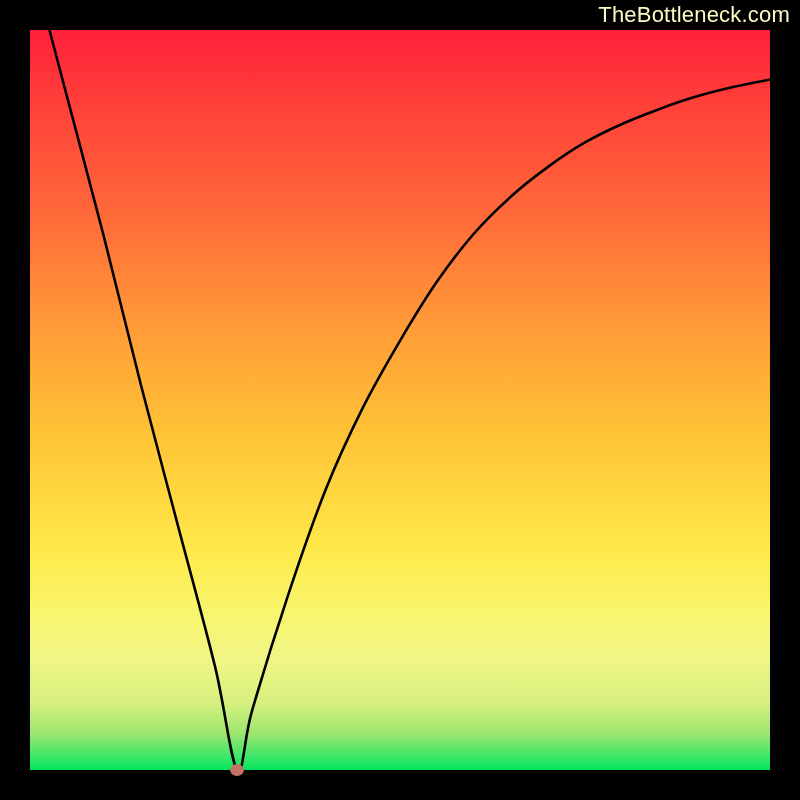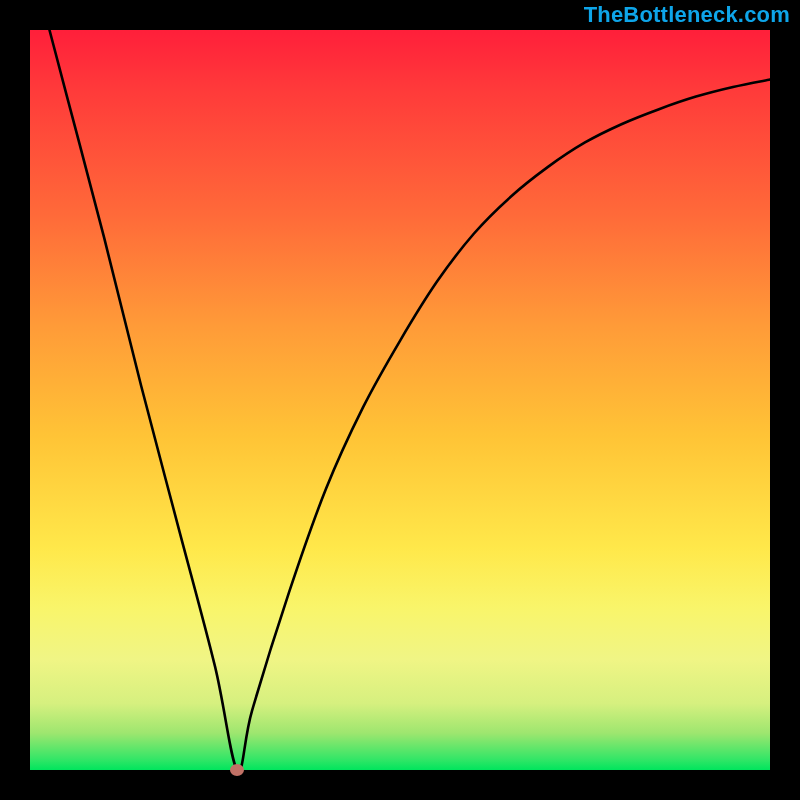--- a/index.html
+++ b/index.html
@@ -14,23 +14,23 @@
   .outer {
     width: 800px;
     height: 800px;
     background: #000;
     position: relative;
   }
   .attribution {
     position: absolute;
     top: 2px;
     right: 10px;
-    color: #0ea5e9;
+    color: #fef9c3;
     font-size: 22px;
-    font-weight: 700;
+    font-weight: 400;
     letter-spacing: 0.2px;
   }
   .plot-area {
     position: absolute;
     left: 30px;
     top: 30px;
     width: 740px;
     height: 740px;
     
     background: linear-gradient(to bottom,

